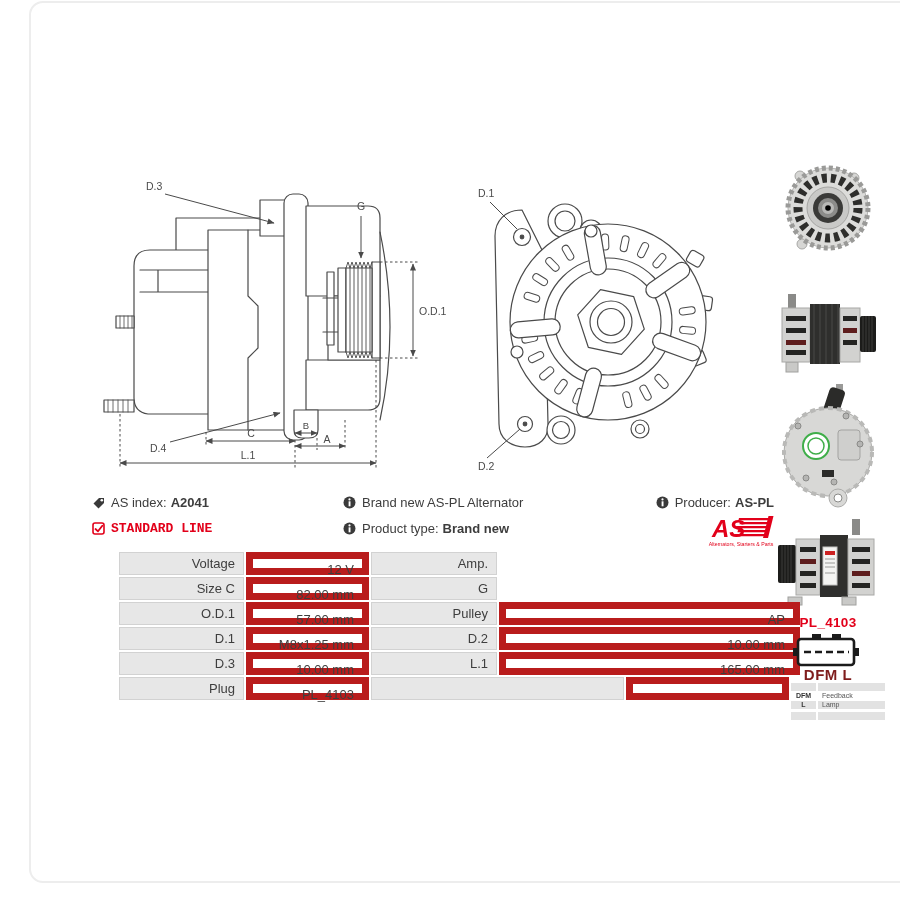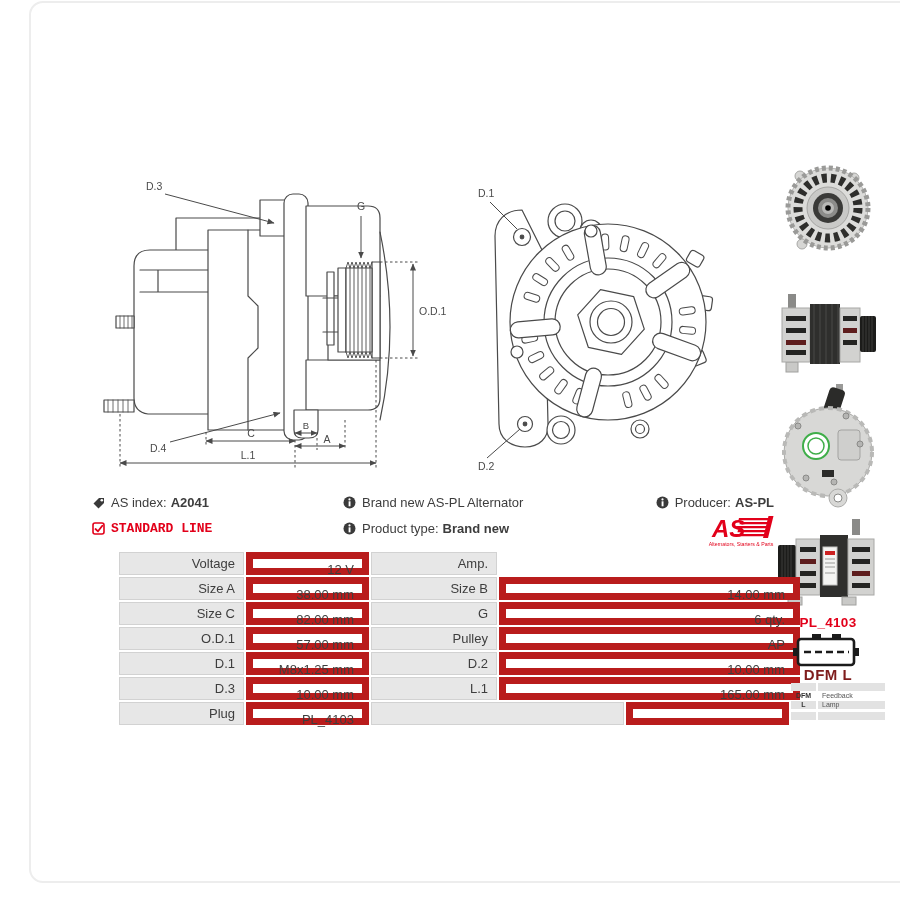--- a/index.html
+++ b/index.html
@@ -293,30 +293,23 @@
     <text x="37" y="31.5" font-size="5.2" text-anchor="middle" fill="#e2001a">Alternators, Starters &amp; Parts</text>
   </svg>
 
   <div id="spec">
     <div class="trow">
       <div class="cell lblc w1">Voltage</div>
       <div class="cell valc w2">12 V</div>
       <div class="cell lblc w3">Amp.</div>
     </div>
     <div class="trow">
-      <div class="cell lblc w1">Size A</div>
-      <div class="cell valc w2">38.00 mm</div>
-      <div class="cell lblc w3">Size B</div>
-      <div class="cell valc w4">14.00 mm</div>
-    </div>
-    <div class="trow">
       <div class="cell lblc w1">Size C</div>
       <div class="cell valc w2">82.00 mm</div>
       <div class="cell lblc w3">G</div>
-      <div class="cell valc w4">6 qty.</div>
     </div>
     <div class="trow">
       <div class="cell lblc w1">O.D.1</div>
       <div class="cell valc w2">57.00 mm</div>
       <div class="cell lblc w3">Pulley</div>
       <div class="cell valc w4">AP</div>
     </div>
     <div class="trow">
       <div class="cell lblc w1">D.1</div>
       <div class="cell valc w2">M8x1.25 mm</div>

